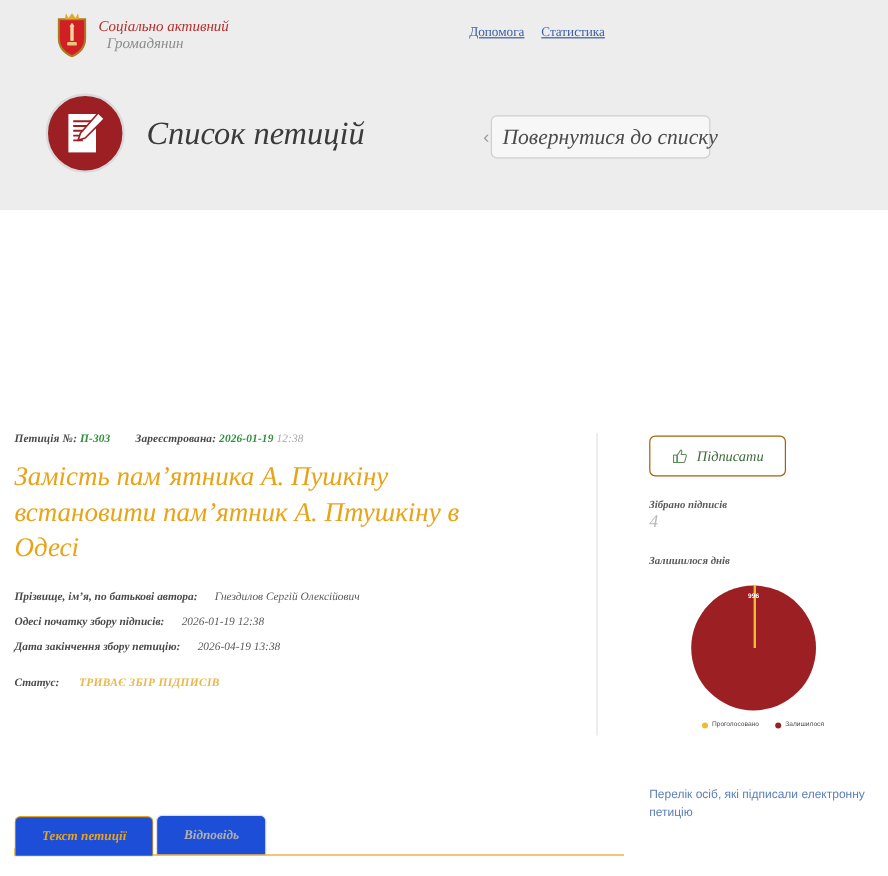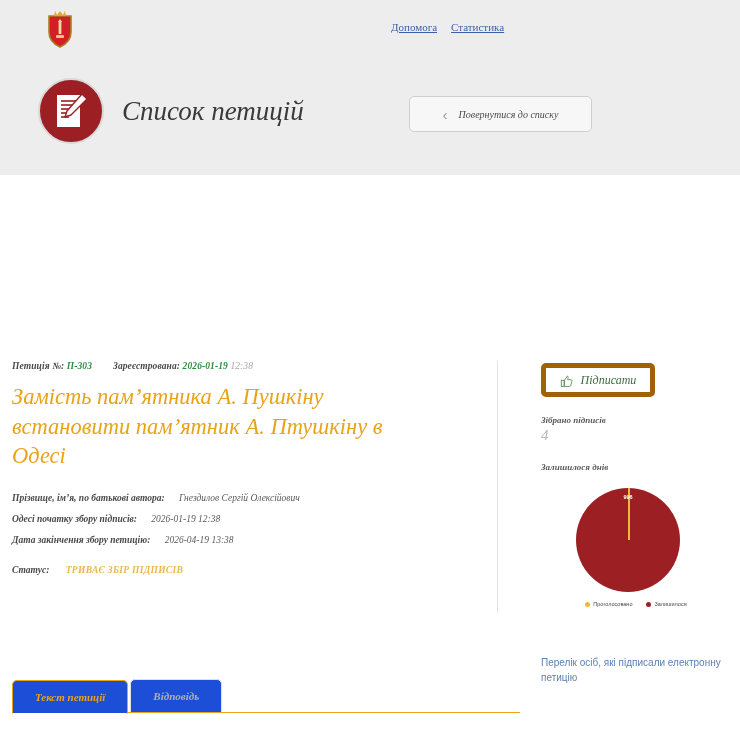--- a/index.html
+++ b/index.html
@@ -98,21 +98,21 @@
     gap: 11px;
     cursor: pointer;
   }
   .back-button .chev {
     color: #9a9a9a;
     font-size: 15px;
     line-height: 1;
     font-family: "Liberation Sans", sans-serif;
   }
   .back-button .lbl {
-    font-size: 10px;
+    font-size: 18px;
     font-style: italic;
     color: #4b4b4b;
     white-space: nowrap;
   }
 
   
   .main {
     position: relative;
     width: 740px;
   }
@@ -184,21 +184,21 @@
   
   .right-col {
     position: absolute;
     left: 541px;
     top: 188px;
     width: 190px;
   }
   .sign-button {
     width: 114px;
     height: 34px;
-    border: 5px solid #a16207;
+    border: 1px solid #a16207;
     border-radius: 5px;
     background: #ffffff;
     display: flex;
     align-items: center;
     justify-content: center;
     gap: 8px;
     cursor: pointer;
   }
   .thumb {
     width: 13px;
@@ -351,20 +351,24 @@
 
   <div class="brand">
     <div class="coat">
       <svg width="30" height="38" viewBox="0 0 30 38">
         <path d="M4 6 L26 6 L26 22 Q26 32 15 37 Q4 32 4 22 Z" fill="#d21f26" stroke="#a8801f" stroke-width="1.6"></path>
         <path d="M10 1 L12 5 L15 1 L18 5 L20 1 L21 6 L9 6 Z" fill="#e0a92c"></path>
         <rect x="13.6" y="11" width="2.8" height="13" fill="#f0d8a0"></rect>
         <path d="M15 9 L17.2 12 L12.8 12 Z" fill="#f0d8a0"></path>
         <rect x="11" y="25" width="8" height="3" rx="1" fill="#e6c87a"></rect>
       </svg>
+    </div>
+    <div class="brand-text">
+      <div class="brand-l1">Соціально активний</div>
+      <div class="brand-l2">Громадянин</div>
     </div>
   </div>
 
   <div class="topnav">
     <a href="#">Допомога</a><a href="#">Статистика</a>
   </div>
 
   <div class="page-title-row">
     <div class="title-badge">
       <svg width="40" height="42" viewBox="0 0 40 42">

